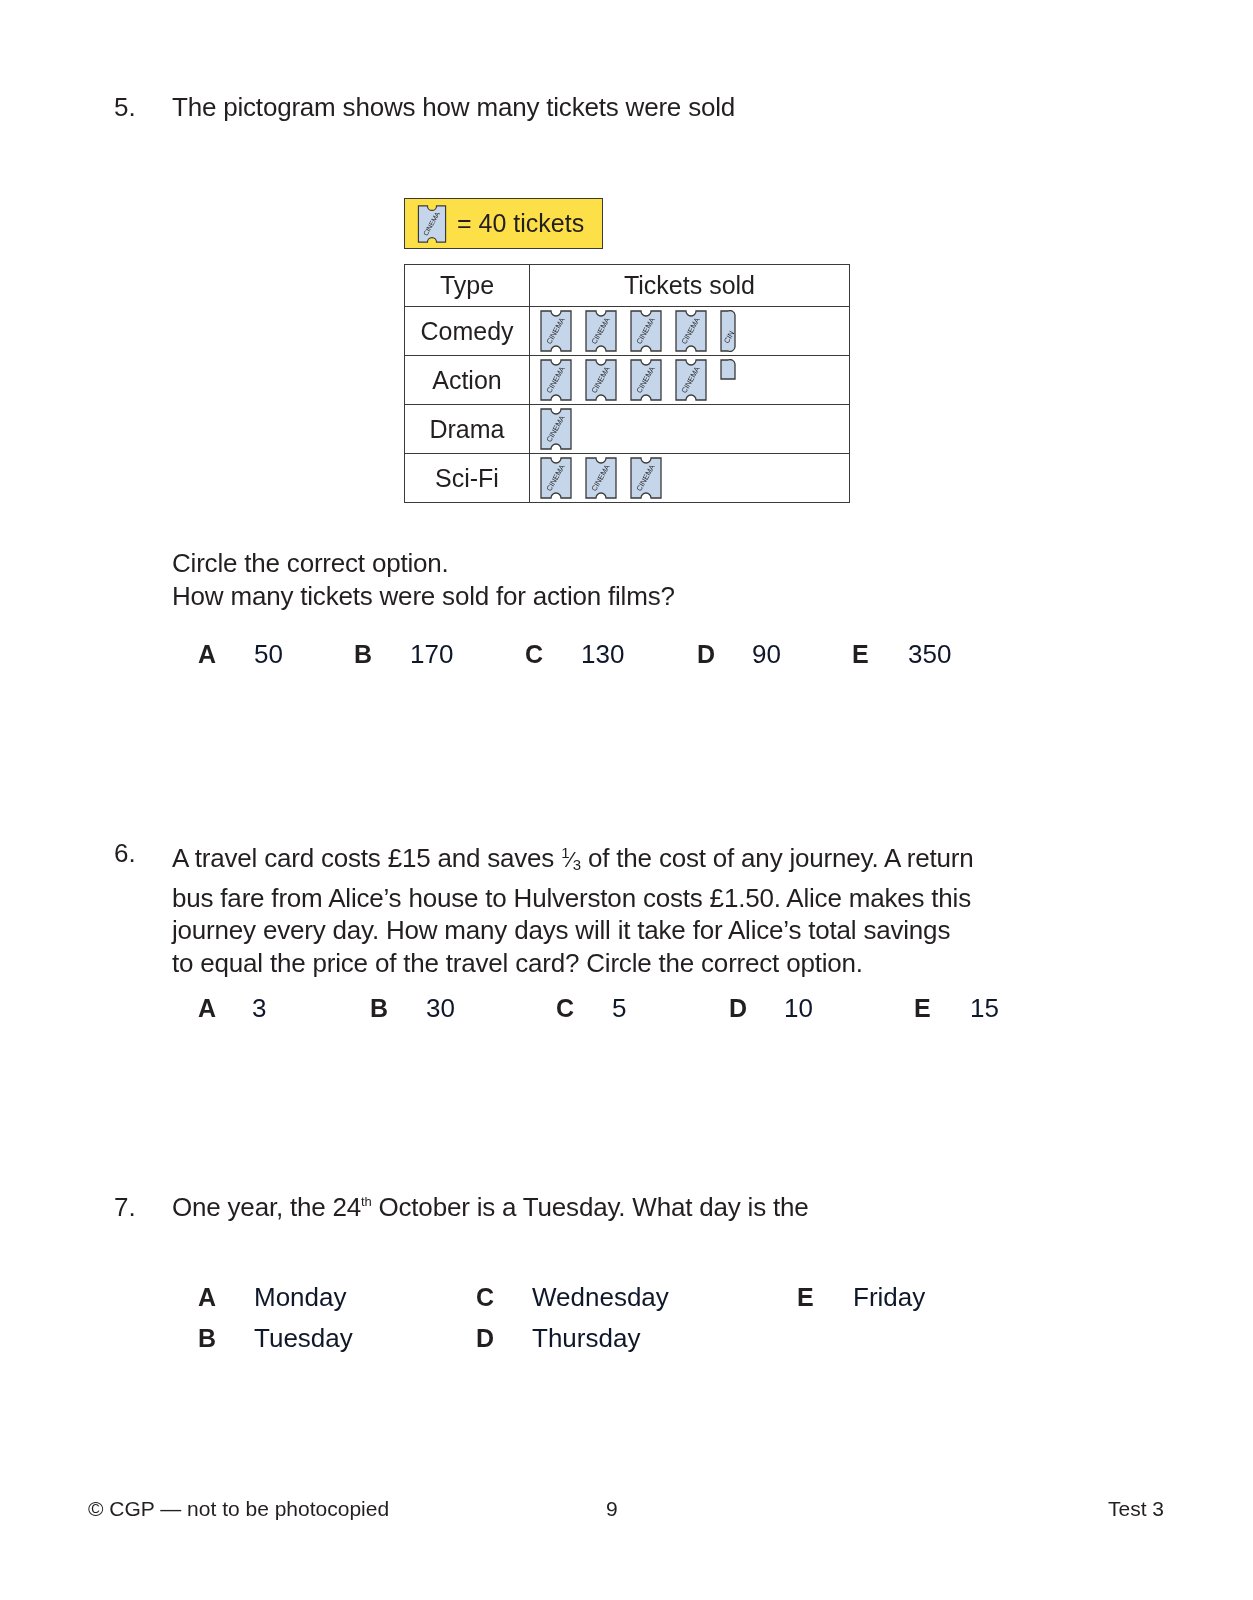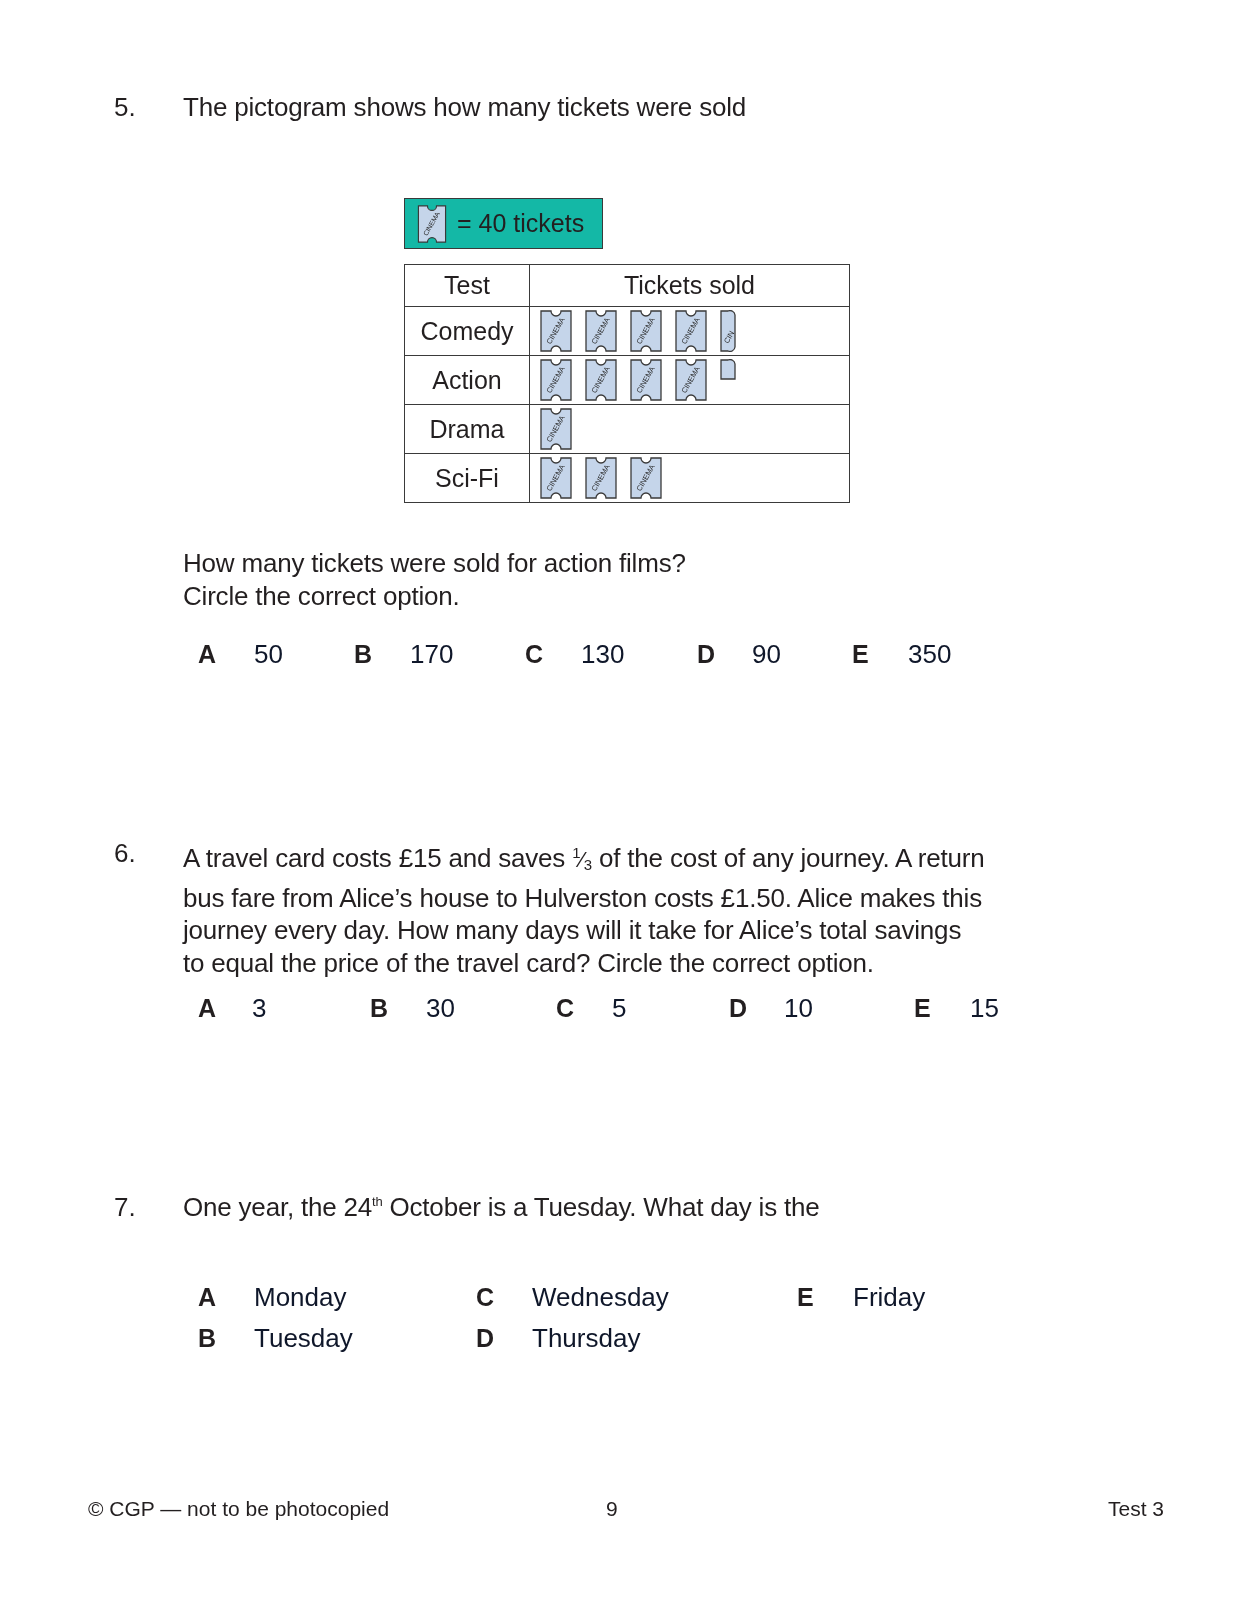--- a/index.html
+++ b/index.html
@@ -3,34 +3,34 @@
   <meta charset="utf-8">
   <style>
     html, body { margin: 0; padding: 0; background: #ffffff; }
     body {
       width: 1253px; height: 1600px; position: relative; overflow: hidden;
       font-family: "DejaVu Sans", "Liberation Sans", sans-serif;
       color: #231f20;
     }
     .q-text {
       position: absolute; font-family: "Liberation Sans", sans-serif;
-      font-size: 26px; line-height: 32.5px; color: #231f20; letter-spacing: -0.2px; margin-left: 11px;
+      font-size: 26px; line-height: 32.5px; color: #231f20; letter-spacing: -0.2px;
     }
     .q-num { position: absolute; font-family: "Liberation Sans", sans-serif; font-size: 26px; color: #231f20; }
     .opt-letter { position: absolute; font-family: "Liberation Sans", sans-serif; font-size: 25px; font-weight: bold; color: #231f20; }
     .opt-value { position: absolute; font-family: "Liberation Sans", sans-serif; font-size: 26px; color: #0f172a; }
     sup { font-size: 13px; vertical-align: super; line-height: 0; }
     .frac-num { font-size: 15px; vertical-align: 9px; }
     .frac-den { font-size: 15px; vertical-align: -3px; }
     .frac-slash { font-size: 22px; }
 
     
     .key-box {
       position: absolute; left: 404px; top: 198px; width: 199px; height: 51px;
-      border: 1.5px solid #3a3a3a; box-sizing: border-box; background: #14b8a6;
+      border: 1.5px solid #3a3a3a; box-sizing: border-box; background: #fde047;
     }
     .key-label {
       position: absolute; left: 52px; top: 10px; font-family: "Liberation Sans", sans-serif;
       font-size: 25px; color: #231f20;
     }
     .picto-table {
       position: absolute; left: 404px; top: 264px; width: 446px;
       border-collapse: collapse; font-family: "Liberation Sans", sans-serif;
     }
     .picto-table td, .picto-table th {
@@ -76,21 +76,21 @@
 <div class="key-box">
   <svg style="position:absolute; left:12px; top:6px;" width="30" height="38">
       <use href="#ticket-full"></use>
     </svg>
   <span class="key-label">= 40 tickets</span>
 </div>
 
 <table class="picto-table">
   <tbody>
       <tr>
-    <th class="col-type">Test</th>
+    <th class="col-type">Type</th>
     <th class="col-tickets">Tickets sold</th>
   </tr>
   <tr>
     <td class="col-type">Comedy</td>
     <td class="col-tickets">
           <div class="ticket-row">
       <svg class="ticket">
               <use href="#ticket-full"></use>
             </svg>
       <svg class="ticket">
@@ -153,22 +153,22 @@
       <svg class="ticket">
               <use href="#ticket-full"></use>
             </svg>
     </div>
         </td>
   </tr>
 </tbody>
   </table>
 
 <div class="q-text" style="left:172px; top:547px;">
+  <div>Circle the correct option.</div>
   <div>How many tickets were sold for action films?</div>
-  <div>Circle the correct option.</div>
 </div>
 
 <div>
   <span class="opt-letter" style="left:198px; top:640px;">A</span>
   <span class="opt-value" style="left:254px; top:639px;">50</span>
   <span class="opt-letter" style="left:354px; top:640px;">B</span>
   <span class="opt-value" style="left:410px; top:639px;">170</span>
   <span class="opt-letter" style="left:525px; top:640px;">C</span>
   <span class="opt-value" style="left:581px; top:639px;">130</span>
   <span class="opt-letter" style="left:697px; top:640px;">D</span>

